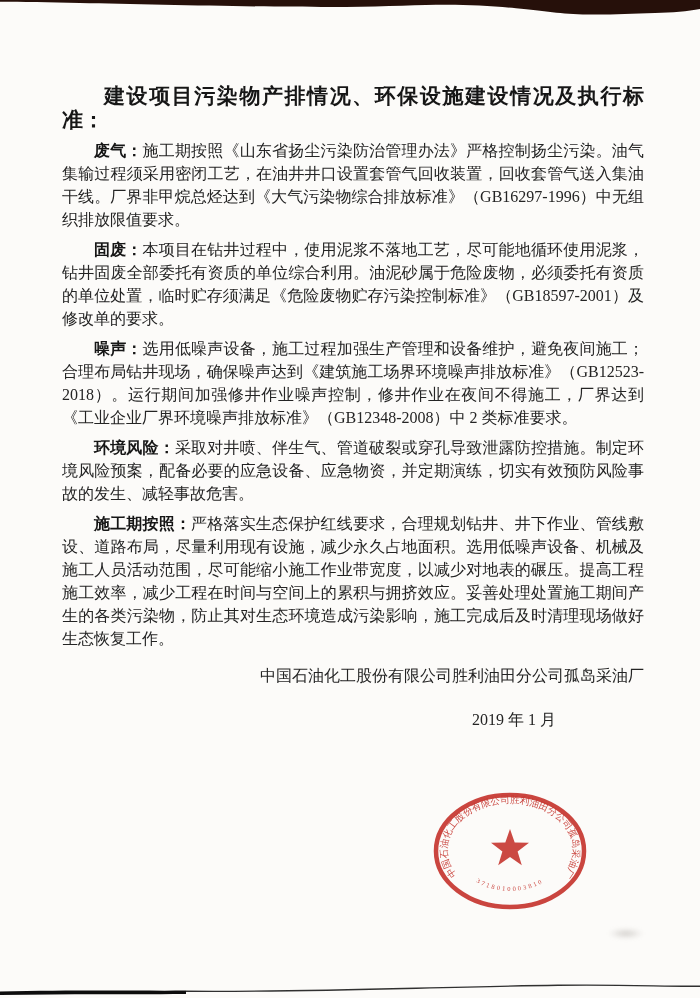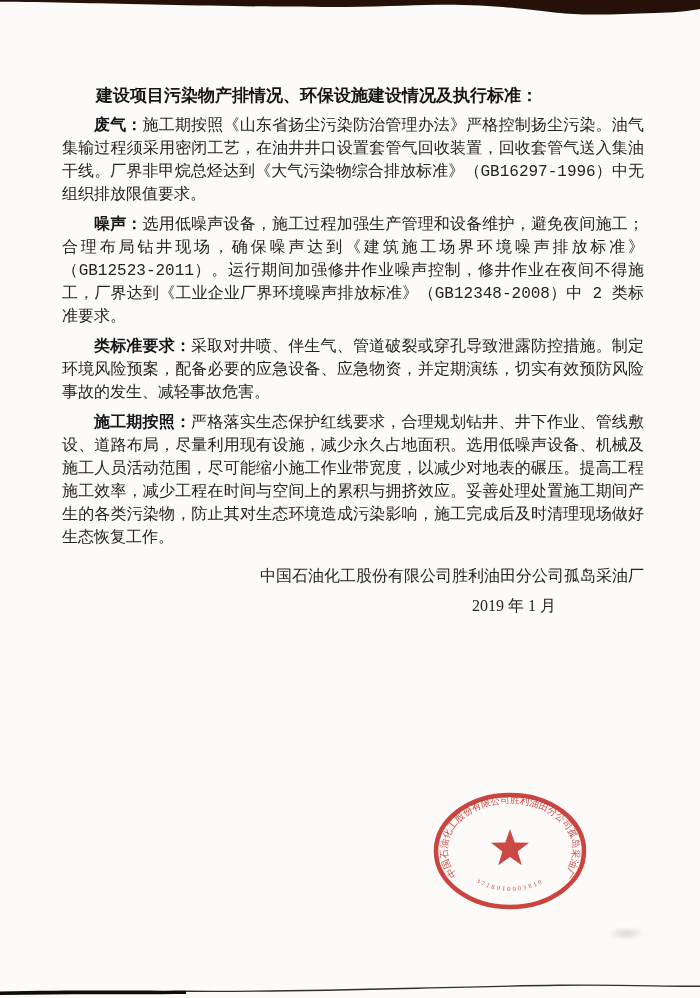--- a/index.html
+++ b/index.html
@@ -13,27 +13,27 @@
   .scan-edge{position:absolute;left:0;display:block;}
   .scan-top{top:0;}
   .scan-bottom{top:976px;}
   .content{
     position:absolute;left:62px;top:84px;width:582px;
     color:#242424;font-size:16px;line-height:23px;
     text-align:justify;
   }
   .doc-title{
     font-weight:bold;color:#161616;
-    text-indent:2em;margin:0 0 7px 0;font-size:17px;line-height:24px;
+    text-indent:2em;margin:0 0 7px 0;font-size:21px;line-height:24px;
   }
-  .para{margin:0 0 7px 0;text-indent:2em;font-family:Liberation Mono, monospace;}
+  .para{margin:0 0 7px 0;text-indent:2em;}
   .para b{font-weight:bold;color:#161616;}
   .signature{margin-top:14px;text-align:right;color:#242424;}
   .sig-company{line-height:24px;}
-  .sig-date{line-height:24px;margin-top:6px;padding-right:88px;}
+  .sig-date{line-height:24px;margin-top:20px;padding-right:88px;}
   .seal{
     position:absolute;left:430px;top:792px;width:160px;height:124px;
     mix-blend-mode:multiply;opacity:.93;
   }
   .seal text{font-family:"Liberation Serif","DejaVu Serif",serif;}
   .smudge{
     position:absolute;left:608px;top:928px;width:36px;height:11px;
     background:radial-gradient(closest-side,#a9a49e,rgba(169,164,158,0));
     filter:blur(2px);opacity:.5;border-radius:50%;
   }
@@ -48,24 +48,25 @@
              C560,14 545,11 516,8.2 C492,5.8 462,4.2 436,4.8 C410,5.4 372,7 330,7
              C260,7 150,4.5 80,3 C50,2.4 20,2 0,1.8 Z" fill="#26100a"></path>
   </svg>
 
   <div class="content">
     <p class="doc-title">建设项目污染物产排情况、环保设施建设情况及执行标准：</p>
 
     <p class="para"><b>废气：</b><span>施工期按照《山东省扬尘污染防治管理办法》严格控制扬尘污染。油气集输过程须采用密闭工艺，在油井井口设置套管气回收装置，回收套管气送入集油干线。厂界非甲烷总烃达到《大气污染物综合排放标准》（GB16297-1996）中无组织排放限值要求。</span></p>
 
 
+    <p class="para"><b>固废：</b><span>本项目在钻井过程中，使用泥浆不落地工艺，尽可能地循环使用泥浆，钻井固废全部委托有资质的单位综合利用。油泥砂属于危险废物，必须委托有资质的单位处置，临时贮存须满足《危险废物贮存污染控制标准》（GB18597-2001）及修改单的要求。</span></p>
 
-    <p class="para"><b>噪声：</b><span>选用低噪声设备，施工过程加强生产管理和设备维护，避免夜间施工；合理布局钻井现场，确保噪声达到《建筑施工场界环境噪声排放标准》（GB12523-2011）。运行期间加强修井作业噪声控制，修井作业在夜间不得施工，厂界达到《工业企业厂界环境噪声排放标准》（GB12348-2008）中 2 类标准要求。</span></p>
+    <p class="para"><b>噪声：</b><span>选用低噪声设备，施工过程加强生产管理和设备维护，避免夜间施工；合理布局钻井现场，确保噪声达到《建筑施工场界环境噪声排放标准》（GB12523-2018）。运行期间加强修井作业噪声控制，修井作业在夜间不得施工，厂界达到《工业企业厂界环境噪声排放标准》（GB12348-2008）中 2 类标准要求。</span></p>
 
-    <p class="para"><b>类标准要求：</b><span>采取对井喷、伴生气、管道破裂或穿孔导致泄露防控措施。制定环境风险预案，配备必要的应急设备、应急物资，并定期演练，切实有效预防风险事故的发生、减轻事故危害。</span></p>
+    <p class="para"><b>环境风险：</b><span>采取对井喷、伴生气、管道破裂或穿孔导致泄露防控措施。制定环境风险预案，配备必要的应急设备、应急物资，并定期演练，切实有效预防风险事故的发生、减轻事故危害。</span></p>
 
     <p class="para"><b>施工期按照：</b><span>严格落实生态保护红线要求，合理规划钻井、井下作业、管线敷设、道路布局，尽量利用现有设施，减少永久占地面积。选用低噪声设备、机械及施工人员活动范围，尽可能缩小施工作业带宽度，以减少对地表的碾压。提高工程施工效率，减少工程在时间与空间上的累积与拥挤效应。妥善处理处置施工期间产生的各类污染物，防止其对生态环境造成污染影响，施工完成后及时清理现场做好生态恢复工作。</span></p>
 
 
     <div class="signature">
       <div class="sig-company">中国石油化工股份有限公司胜利油田分公司孤岛采油厂</div>
       <div class="sig-date">2019 年 1 月</div>
     </div>
   </div>
 

